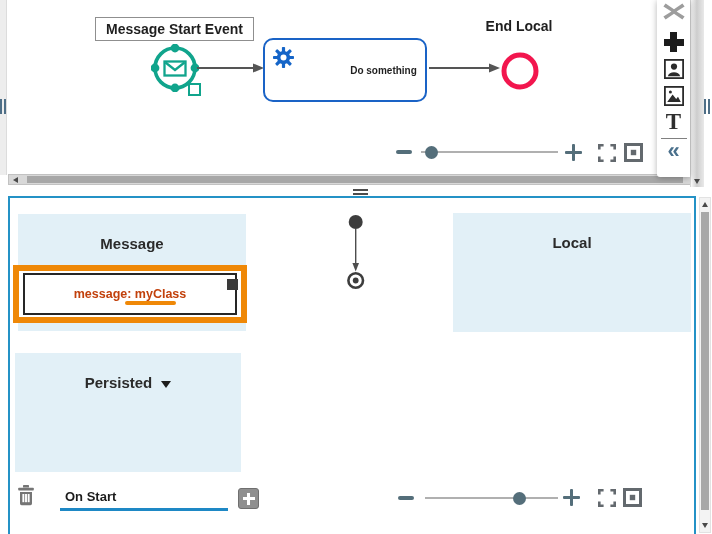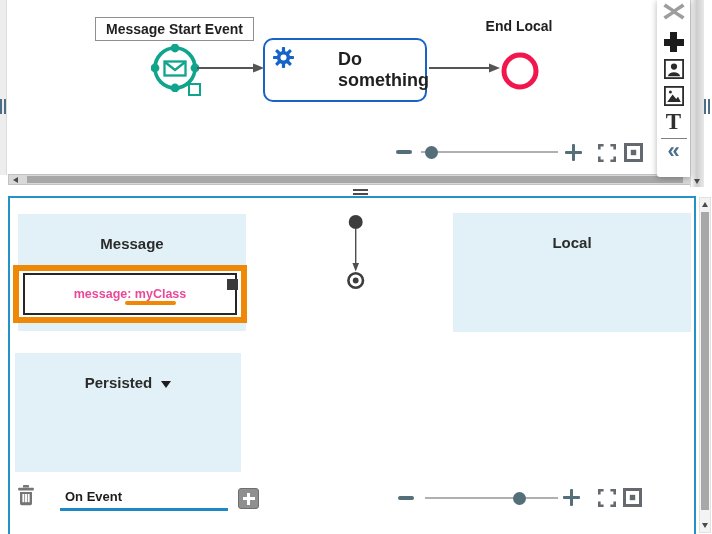--- a/index.html
+++ b/index.html
@@ -15,21 +15,21 @@
   #right-grip{left:704px;top:99px;}
 
   #start-label{left:95px;top:17px;border:1.5px solid #8f8f8f;background:#fff;
     padding:3px 10px;font-size:14px;font-weight:700;color:#1f1f1f;white-space:nowrap;}
   #start-event-svg{left:151px;top:44px;}
   #start-sel-square{left:188px;top:83px;width:9px;height:9px;border:2.5px solid #10a48c;background:#fff;}
   #arrow1{left:197px;top:60px;}
   #task{left:263px;top:38px;width:164px;height:64px;border:2px solid #1a63c6;border-radius:10px;
     background:#fff;display:flex;align-items:center;justify-content:center;padding-left:40px;box-sizing:border-box;}
   #task-gear{position:absolute;left:8px;top:7px;}
-  #task .lbl{font-size:18px;font-weight:700;color:#1f1f1f;margin-left:37px;}
+  #task .lbl{font-size:10px;font-weight:700;color:#1f1f1f;margin-left:37px;}
   #arrow2{left:429px;top:60px;}
   #end-label{left:459px;top:18px;width:120px;text-align:center;font-size:14px;font-weight:700;color:#1f1f1f;}
   #end-event-svg{left:500px;top:51px;}
 
   
   .zminus{width:16px;height:4px;background:#546e7a;border-radius:2px;}
   .ztrack{height:2px;background:#b0b0b0;}
   .zdot{width:13px;height:13px;border-radius:50%;background:#546e7a;}
   .zplus{width:17px;height:17px;}
   .zplus::before{content:"";position:absolute;left:0;top:6.8px;width:17px;height:3.6px;background:#546e7a;border-radius:1px;}
@@ -73,21 +73,21 @@
   .section .title{text-align:center;font-size:15px;font-weight:700;color:#2b2b2b;padding-top:21px;}
   #sec-message{left:8px;top:16px;width:228px;height:117px;}
   #sec-local{left:443px;top:15px;width:238px;height:119px;}
   #sec-persisted{left:5px;top:155px;width:226px;height:119px;}
   #sec-persisted .title{display:flex;align-items:center;justify-content:center;gap:9px;}
   .caret-down{width:0;height:0;border-left:5.5px solid transparent;border-right:5.5px solid transparent;
     border-top:7px solid #1d1d1d;margin-top:3px;}
 
   #msg-item{left:3px;top:67px;width:234px;height:58px;border:6px solid #ef8807;background:#fff;box-sizing:border-box;}
   #msg-item-inner{position:absolute;left:4px;right:4px;top:2px;bottom:2px;border:2px solid #262626;
-    display:flex;align-items:center;justify-content:center;font-size:12.5px;font-weight:700;color:#ec4899;}
+    display:flex;align-items:center;justify-content:center;font-size:12.5px;font-weight:700;color:#c2410c;}
   #msg-underline{left:115px;top:103px;width:51px;height:4px;background:#ef8807;border-radius:2px;}
   #msg-handle{left:217px;top:81px;width:11px;height:11px;background:#3a3a3a;}
 
   #connector-svg{left:331px;top:9px;}
 
   #trash-svg{left:7px;top:287px;}
   #on-event{left:55px;top:291px;font-size:13px;font-weight:700;color:#1c1c1c;}
   #field-underline{left:50px;top:310px;width:168px;height:2.5px;background:#1e88c5;}
   #add-btn{left:228px;top:290px;width:21px;height:21px;background:#8f8f8f;border:1px solid #6f6f6f;
     border-radius:3px;box-sizing:border-box;}
@@ -243,21 +243,21 @@
   </div>
 
   <svg class="abs" id="trash-svg" width="18" height="21" viewBox="0 0 18 21">
     <rect x="6" y="0" width="6" height="2.6" rx="0.6" fill="#757575"></rect>
     <rect x="1.2" y="2.8" width="15.6" height="2.8" rx="0.8" fill="#757575"></rect>
     <path d="M3 7 h12 v11.6 a1.6 1.6 0 0 1 -1.6 1.6 h-8.8 a1.6 1.6 0 0 1 -1.6 -1.6 Z" fill="#757575"></path>
     <rect x="5.4" y="9" width="1.9" height="8.2" fill="#fff"></rect>
     <rect x="8.05" y="9" width="1.9" height="8.2" fill="#fff"></rect>
     <rect x="10.7" y="9" width="1.9" height="8.2" fill="#fff"></rect>
   </svg>
-  <div class="abs" id="on-event">On Event</div>
+  <div class="abs" id="on-event">On Start</div>
   <div class="abs" id="field-underline"></div>
   <div class="abs" id="add-btn"></div>
 
   <div class="abs zminus" id="zb-minus"></div>
   <div class="abs ztrack" id="zb-track"></div>
   <div class="abs zdot" id="zb-dot"></div>
   <div class="abs zplus" id="zb-plus"></div>
   <svg class="abs" id="zb-fit" width="18" height="18" viewBox="0 0 18 18">
     <g fill="none" stroke="#63696e" stroke-width="2.6">
       <path d="M1.3 5.6 V1.3 H5.6"></path>

